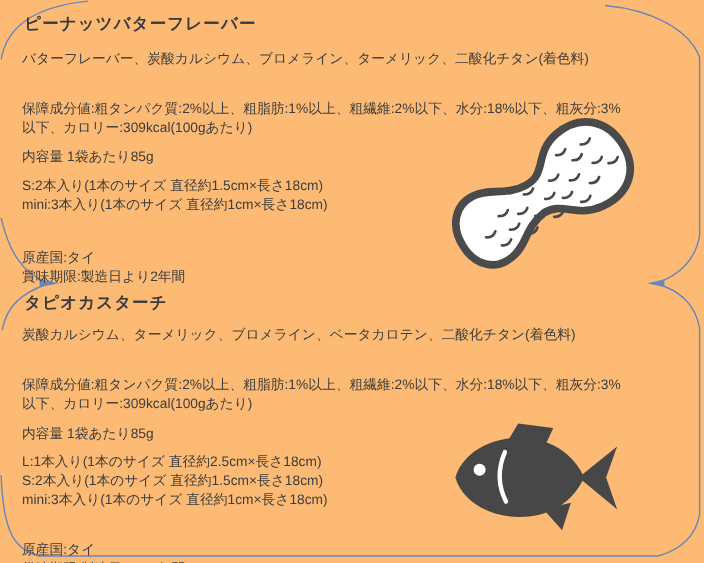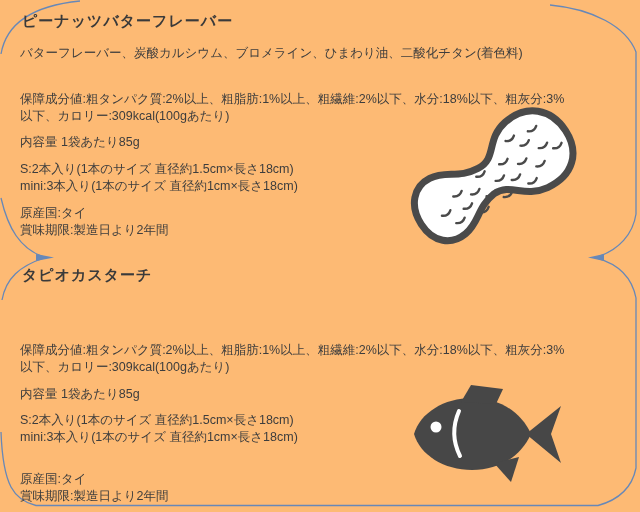--- a/index.html
+++ b/index.html
@@ -3,21 +3,21 @@
 <meta charset="utf-8">
 <style>
   html,body{margin:0;padding:0;background:#ffffff;}
   #screen{
     position:relative;width:640px;height:512px;background:#fdba74;overflow:hidden;
     font-family:"Liberation Sans","DejaVu Sans",sans-serif;color:#3d3d3d;
   }
   #border-layer{position:absolute;left:0;top:0;width:640px;height:512px;}
   .txt{position:absolute;white-space:nowrap;line-height:17px;font-size:12.5px;color:#3d3d3d;}
   .title{position:absolute;white-space:nowrap;font-size:15px;font-weight:600;letter-spacing:1px;color:#3a3a3a;}
-  .tight{line-height:16.5px;}
+  .tight{line-height:16.5px;margin-top:21px;}
 </style>
 </head>
 <body>
 
 <div id="screen">
 
   <svg id="border-layer" viewBox="0 0 640 512">
 
     <g stroke="#6788b8" stroke-width="1.3" fill="none">
       <path d="M 1 54 C 6 25, 30 6, 80 1"></path>
@@ -74,21 +74,21 @@
       </g>
       <circle cx="436" cy="427" r="5.5" fill="#ffffff"></circle>
       <path d="M 459 411 Q 449 434 460 456" stroke="#ffffff" stroke-width="4" fill="none" stroke-linecap="round"></path>
     </g>
   </svg>
 
   <div>
     <div class="title" style="left:22px;top:12px">ピーナッツバターフレーバー</div>
 
     <div class="txt" style="left:20px;top:45px">
-      <div>バターフレーバー、炭酸カルシウム、ブロメライン、ひまわり油、二酸化チタン(着色料)</div>
+      <div>バターフレーバー、炭酸カルシウム、ブロメライン、ターメリック、二酸化チタン(着色料)</div>
     </div>
 
     <div class="txt" style="left:20px;top:91px">
       <div>保障成分値:粗タンパク質:2%以上、粗脂肪:1%以上、粗繊維:2%以下、水分:18%以下、粗灰分:3%</div>
       <div>以下、カロリー:309kcal(100gあたり)</div>
     </div>
 
     <div class="txt" style="left:20px;top:134px">内容量 1袋あたり85g</div>
 
     <div class="txt" style="left:20px;top:161px">
@@ -99,30 +99,32 @@
     <div class="txt tight" style="left:20px;top:205px">
       <div>原産国:タイ</div>
       <div>賞味期限:製造日より2年間</div>
     </div>
   </div>
 
   <div>
     <div class="title" style="left:22px;top:266px">タピオカスターチ</div>
 
     <div class="txt" style="left:20px;top:296px">
+      <div>炭酸カルシウム、ターメリック、ブロメライン、ベータカロテン、二酸化チタン(着色料)</div>
     </div>
 
     <div class="txt" style="left:20px;top:342px">
       <div>保障成分値:粗タンパク質:2%以上、粗脂肪:1%以上、粗繊維:2%以下、水分:18%以下、粗灰分:3%</div>
       <div>以下、カロリー:309kcal(100gあたり)</div>
     </div>
 
     <div class="txt" style="left:20px;top:386px">内容量 1袋あたり85g</div>
 
     <div class="txt" style="left:20px;top:412px">
+      <div>L:1本入り(1本のサイズ 直径約2.5cm×長さ18cm)</div>
       <div>S:2本入り(1本のサイズ 直径約1.5cm×長さ18cm)</div>
       <div>mini:3本入り(1本のサイズ 直径約1cm×長さ18cm)</div>
     </div>
 
     <div class="txt tight" style="left:20px;top:471px">
       <div>原産国:タイ</div>
       <div>賞味期限:製造日より2年間</div>
     </div>
   </div>
 

